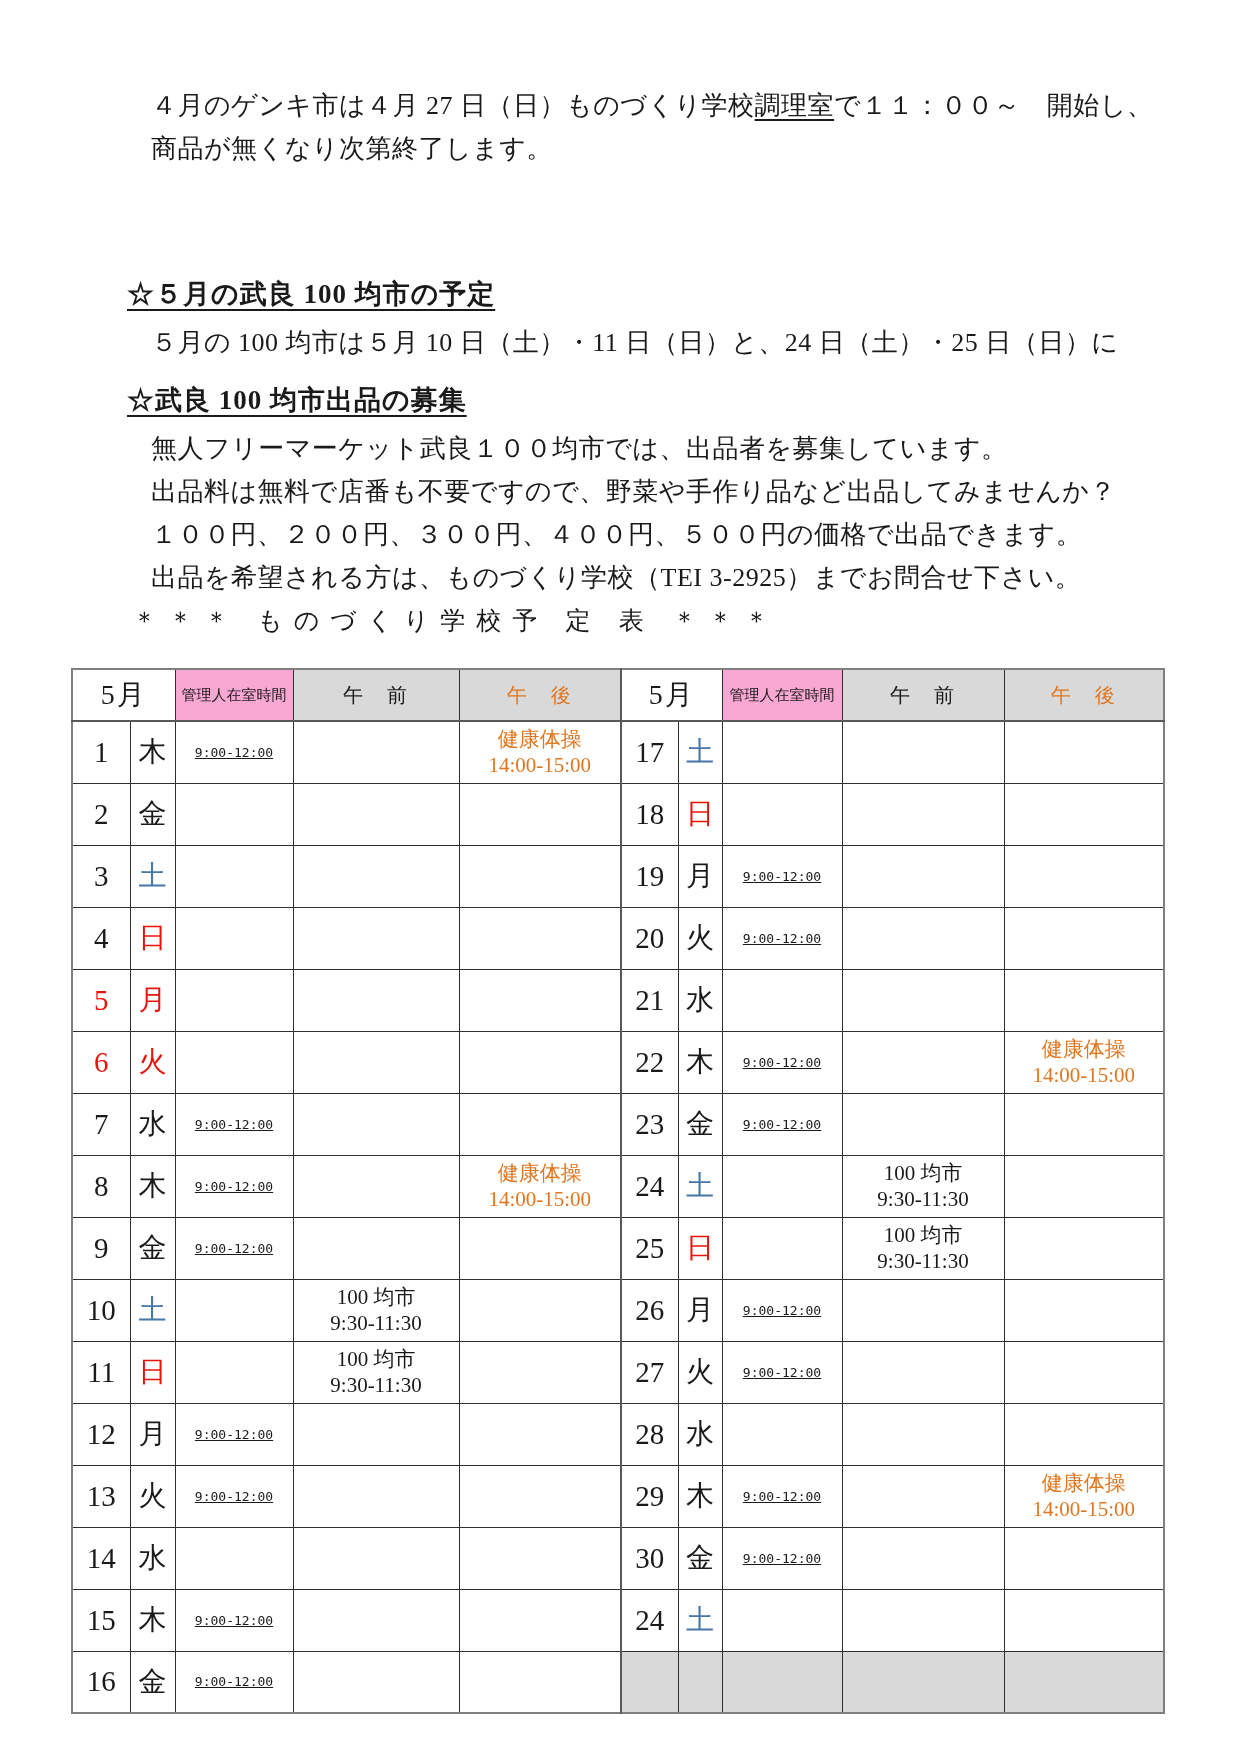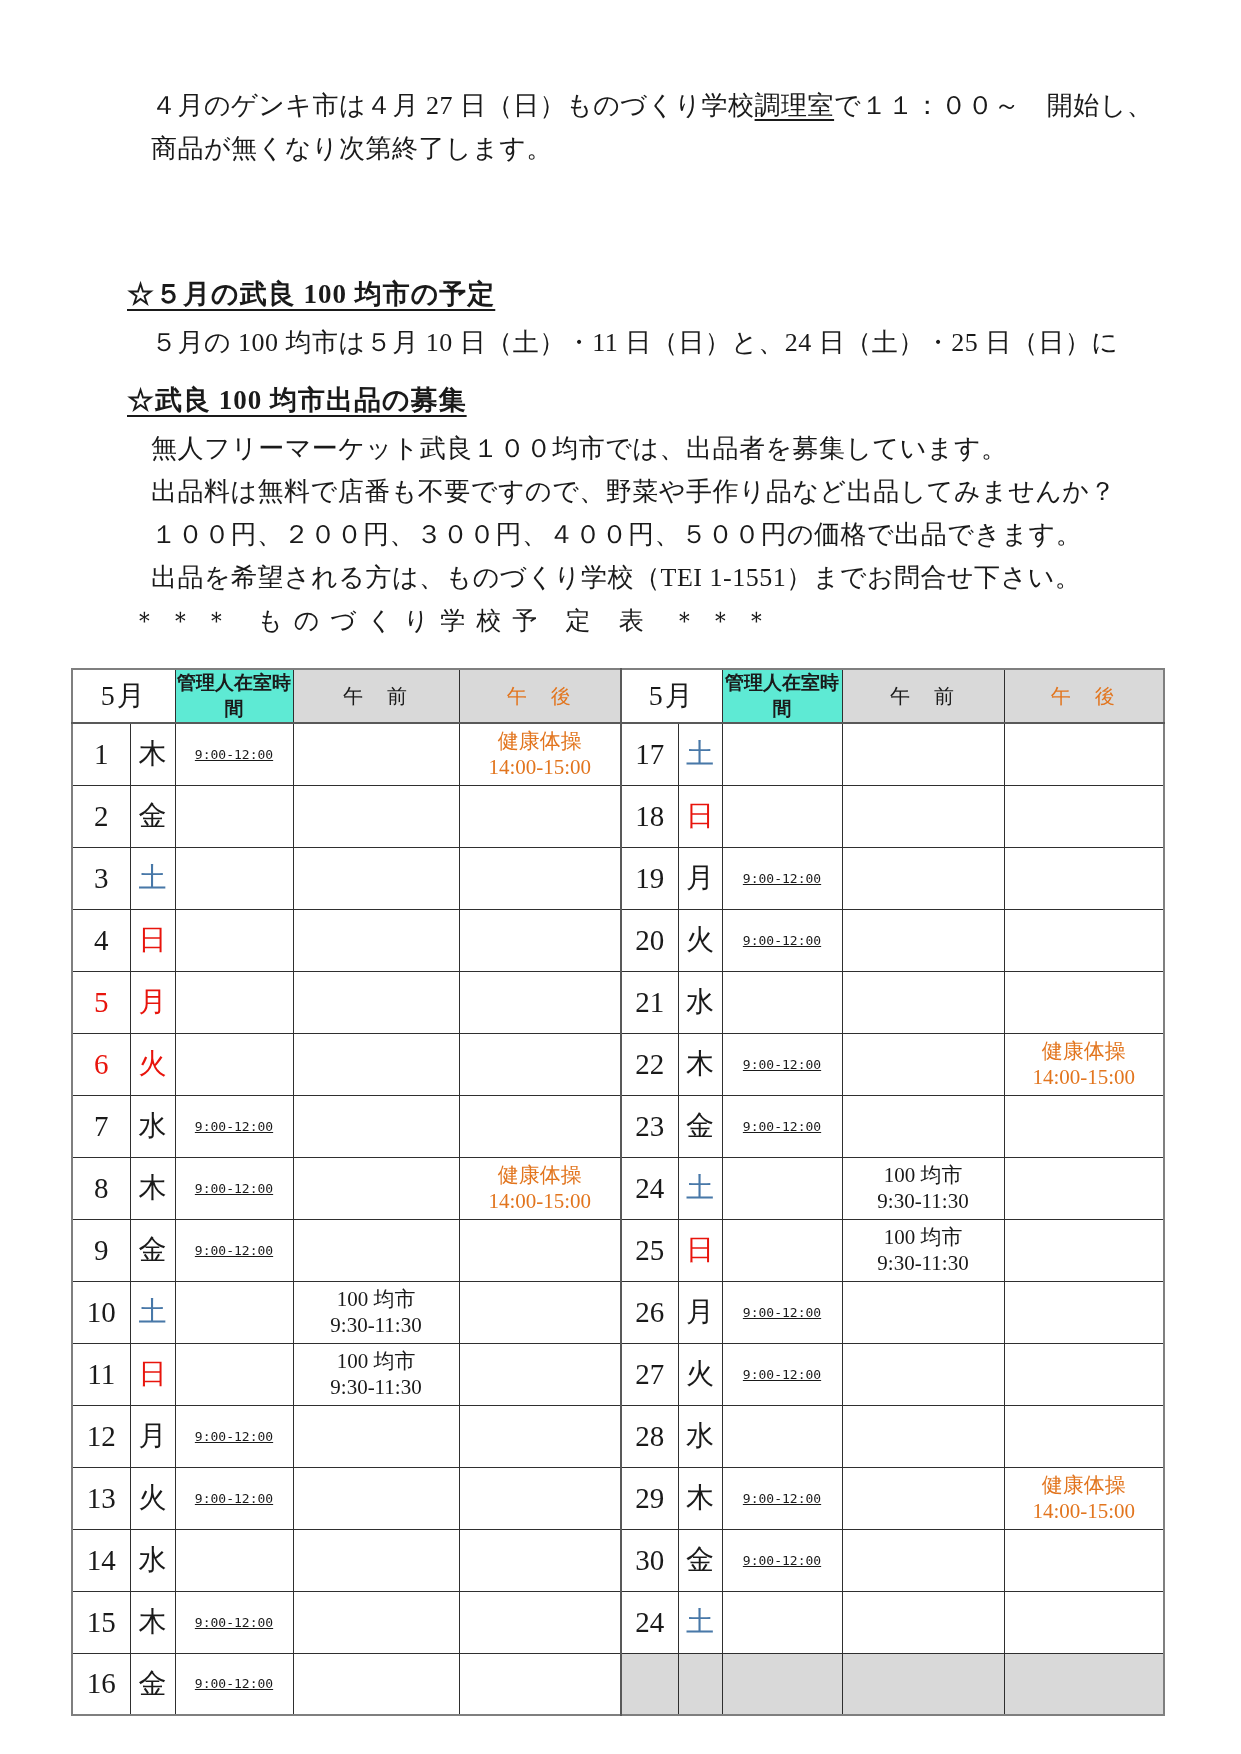--- a/index.html
+++ b/index.html
@@ -24,21 +24,21 @@
   table.sched{
     position:absolute;left:71px;top:668px;border-collapse:collapse;table-layout:fixed;
     border:2px solid #7f7f7f;background:#ffffff;
   }
   table.sched th,table.sched td{
     border:1px solid #2f2f2f;padding:0;text-align:center;vertical-align:middle;overflow:hidden;
   }
   table.sched thead tr{height:52px;margin-top:20px;}
   table.sched tbody tr{height:62px;}
   th.h-month{font-size:28px;font-weight:normal;background:#ffffff;letter-spacing:2px;}
-  th.h-mgr{font-size:19px;font-weight:bold;background:#5eead4;letter-spacing:0;}
+  th.h-mgr{font-size:15px;font-weight:normal;background:#f9a8d4;letter-spacing:0;}
   th.h-ampm{font-size:20px;font-weight:normal;background:#d9d9d9;letter-spacing:2px;}
   th.h-pm{color:#e2751e;}
   table.sched thead th{border-bottom:2px solid #595959;}
   .half-start{border-left:2px solid #595959 !important;}
   td.day{font-size:29px;}
   td.wd{font-size:28px;}
   td.mgr{font-size:13px;font-family:"DejaVu Sans Mono","Liberation Mono",monospace;letter-spacing:0px;text-decoration:underline;}
   td.evt{font-size:21px;line-height:26px;}
   td.gray{background:#d9d9d9;}
 </style>
@@ -53,21 +53,21 @@
 <div class="sec" id="sec-may">
   <h2>☆５月の武良 100 均市の予定</h2>
   <p><span>５月の 100 均市は５月 10 日（土）・11 日（日）と、24 日（土）・25 日（日）に</span></p>
 </div>
 
 <div class="sec" id="sec-recruit">
   <h2>☆武良 100 均市出品の募集</h2>
   <p><span>無人フリーマーケット武良１００均市では、出品者を募集しています。</span></p>
   <p><span>出品料は無料で店番も不要ですので、野菜や手作り品など出品してみませんか？</span></p>
   <p><span>１００円、２００円、３００円、４００円、５００円の価格で出品できます。</span></p>
-  <p><span>出品を希望される方は、ものづくり学校（TEI 1-1551）までお問合せ下さい。</span></p>
+  <p><span>出品を希望される方は、ものづくり学校（TEI 3-2925）までお問合せ下さい。</span></p>
 </div>
 
 <div class="table-title">＊＊＊ ものづくり学校予 定 表 ＊＊＊</div>
 
 <table class="sched">
   <colgroup>
     <col style="width:58px">
       <col style="width:45px">
       <col style="width:118px">
       <col style="width:166px">

